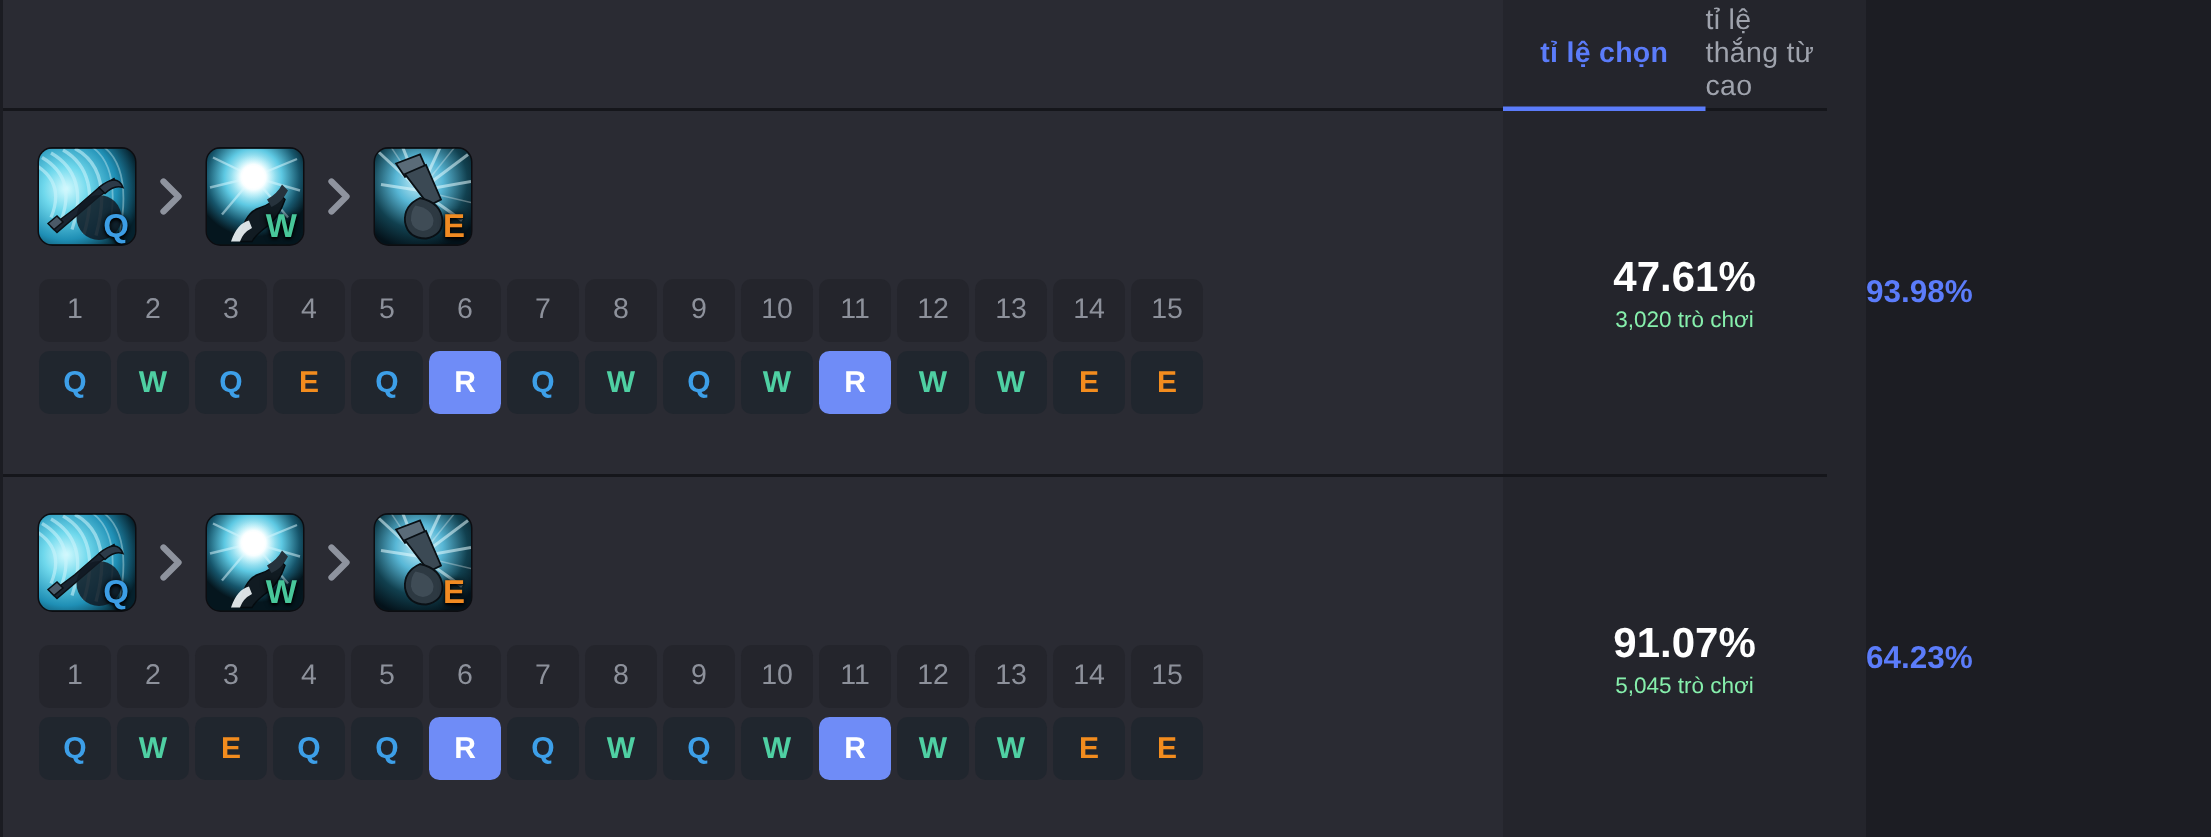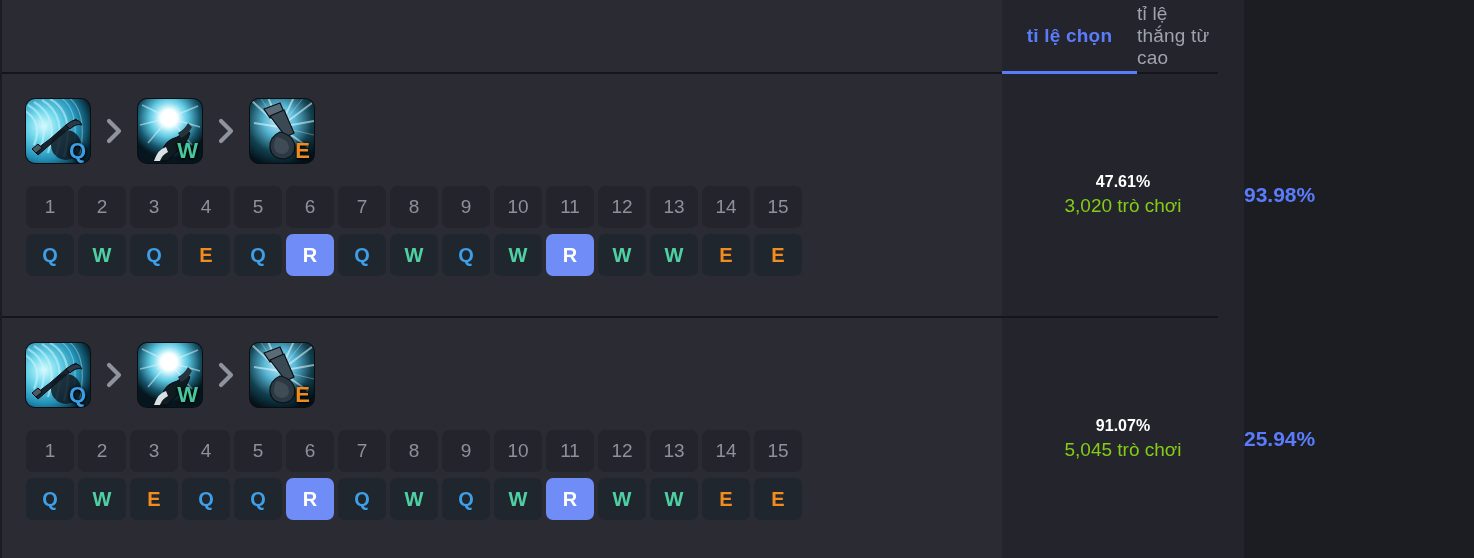--- a/index.html
+++ b/index.html
@@ -168,26 +168,26 @@
   .cell-pick {
     flex: 0 0 242px;
     display: flex;
     flex-direction: column;
     align-items: center;
     justify-content: center;
     gap: 4px;
   }
   .pick-pct {
     color: #ffffff;
-    font-size: 16px;
+    font-size: 28px;
     font-weight: bold;
   }
   .pick-games {
-    color: #84cc16;
-    font-size: 19px;
+    color: #86efac;
+    font-size: 15px;
   }
   .cell-win {
     flex: 1 1 auto;
     display: flex;
     align-items: center;
     justify-content: center;
   }
   .win-pct {
     color: #5b7cfa;
     font-size: 21px;
@@ -510,18 +510,18 @@
               <div class="sk-cell s-E">E</div>
               <div class="sk-cell s-E">E</div>
             </div>
           </div>
         </div>
         <div class="cell-pick">
           <div class="pick-pct">91.07%</div>
           <div class="pick-games">5,045 trò chơi</div>
         </div>
         <div class="cell-win">
-          <div class="win-pct">25.94%</div>
+          <div class="win-pct">64.23%</div>
         </div>
       </div>
     </div>
 
 </div>
 
 </body></html>

